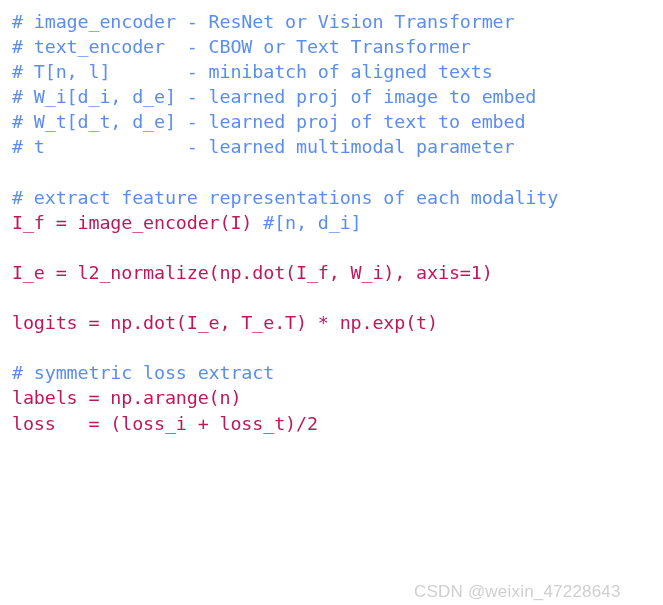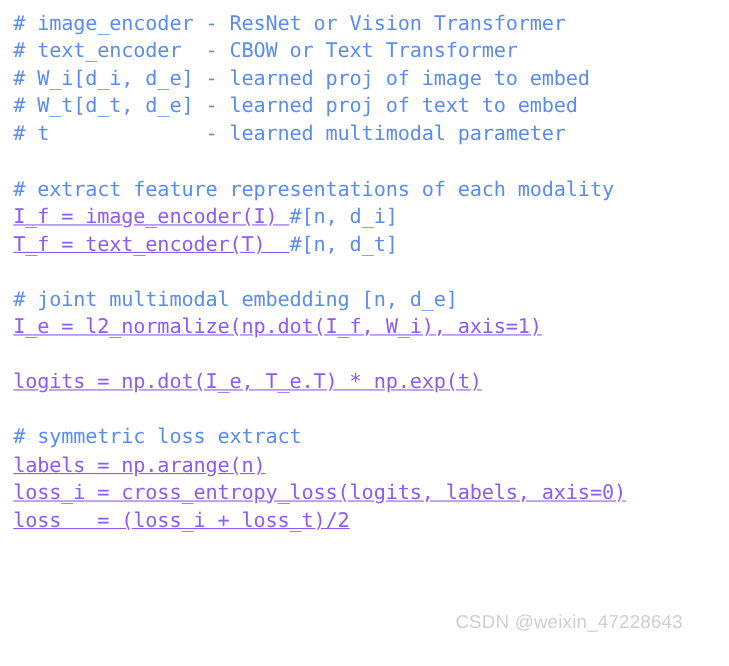--- a/index.html
+++ b/index.html
@@ -33,54 +33,51 @@
     margin: 0;
     padding: 0;
   }
   .code-line.blank {
     height: 25.1px;
   }
   .tok-comment {
     color: #5b8df0;
   }
   .tok-code {
-    color: #8b5cf6;
-    text-decoration: underline;
+    color: #be185d;
   }
   #watermark {
     position: absolute;
     left: 414px;
-    top: 556px;
+    top: 582px;
     font-family: "Liberation Sans", sans-serif;
     font-size: 17px;
     color: #cfcfcf;
     white-space: pre;
     letter-spacing: 0.2px;
     line-height: 20px;
   }
 </style>
 </head>
 <body>
 
 <div id="code-block">
   <div id="code-lines">
       <div class="code-line"><span class="tok-comment"># image_encoder - ResNet or Vision Transformer</span></div>
       <div class="code-line"><span class="tok-comment"># text_encoder  - CBOW or Text Transformer</span></div>
+      <div class="code-line"><span class="tok-comment"># T[n, l]       - minibatch of aligned texts</span></div>
       <div class="code-line"><span class="tok-comment"># W_i[d_i, d_e] - learned proj of image to embed</span></div>
       <div class="code-line"><span class="tok-comment"># W_t[d_t, d_e] - learned proj of text to embed</span></div>
       <div class="code-line"><span class="tok-comment"># t             - learned multimodal parameter</span></div>
       <div class="code-line blank">&nbsp;</div>
       <div class="code-line"><span class="tok-comment"># extract feature representations of each modality</span></div>
       <div class="code-line"><span class="tok-code">I_f = image_encoder(I) </span><span class="tok-comment">#[n, d_i]</span></div>
-      <div class="code-line"><span class="tok-code">T_f = text_encoder(T)  </span><span class="tok-comment">#[n, d_t]</span></div>
       <div class="code-line blank">&nbsp;</div>
-      <div class="code-line"><span class="tok-comment"># joint multimodal embedding [n, d_e]</span></div>
       <div class="code-line"><span class="tok-code">I_e = l2_normalize(np.dot(I_f, W_i), axis=1)</span></div>
       <div class="code-line blank">&nbsp;</div>
       <div class="code-line"><span class="tok-code">logits = np.dot(I_e, T_e.T) * np.exp(t)</span></div>
       <div class="code-line blank">&nbsp;</div>
       <div class="code-line"><span class="tok-comment"># symmetric loss extract</span></div>
       <div class="code-line"><span class="tok-code">labels = np.arange(n)</span></div>
-      <div class="code-line"><span class="tok-code">loss_i = cross_entropy_loss(logits, labels, axis=0)</span></div>
       <div class="code-line"><span class="tok-code">loss   = (loss_i + loss_t)/2</span></div>
     </div>
   <div id="watermark">CSDN @weixin_47228643</div>
 </div>
 
 </body></html>

